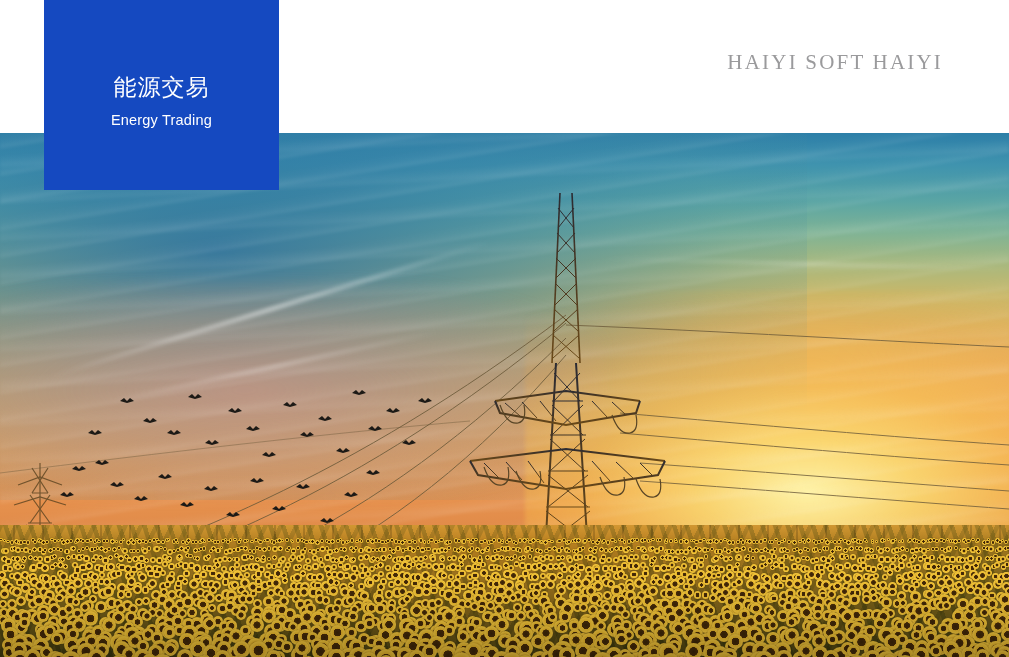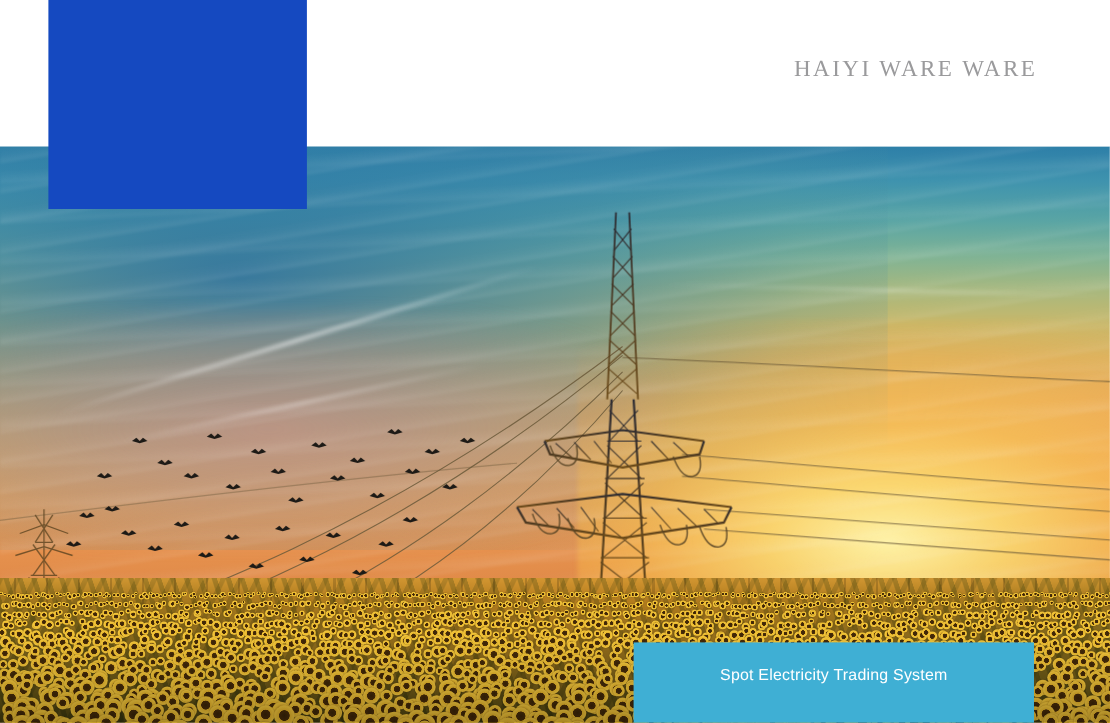--- a/index.html
+++ b/index.html
@@ -2567,24 +2567,23 @@
           <i class="fl" style="left:362.2px;top:131.7px;width:21.2px;height:21.2px;"></i>
           <i class="fl" style="left:646.7px;top:131.8px;width:14.1px;height:14.1px;"></i>
           <i class="fl" style="left:768.4px;top:131.7px;width:15.6px;height:15.6px;"></i>
           <i class="fl" style="left:916.6px;top:131.8px;width:15.6px;height:15.6px;"></i>
         </div>
       <div class="field-shade"></div>
     </div>
   </div>
 
   <div class="header-band">
-    <div class="brand-wordmark">HAIYI  WARE WARE</div>
+    <div class="brand-wordmark">HAIYI  SOFT HAIYI</div>
   </div>
 
   <div class="blue-box">
+    <div class="blue-box-cn">能源交易</div>
+    <div class="blue-box-en">Energy Trading</div>
   </div>
 
 
-  <div class="subtitle-band">
-    <div class="subtitle-text">Spot Electricity Trading System</div>
-  </div>
 
 </div>
 
 </body></html>

